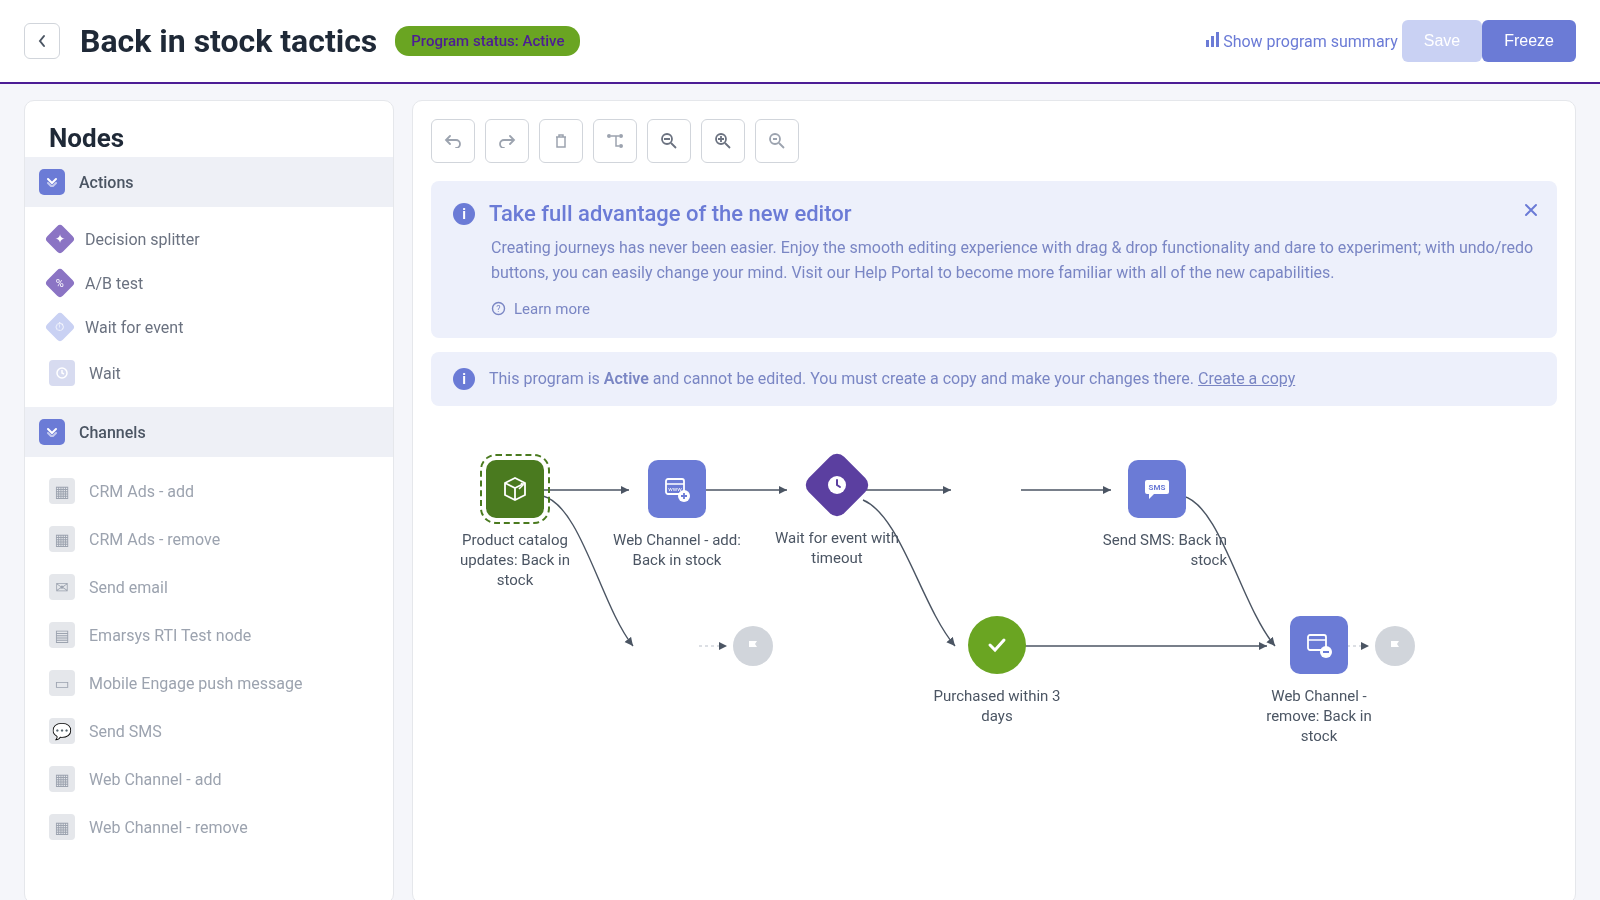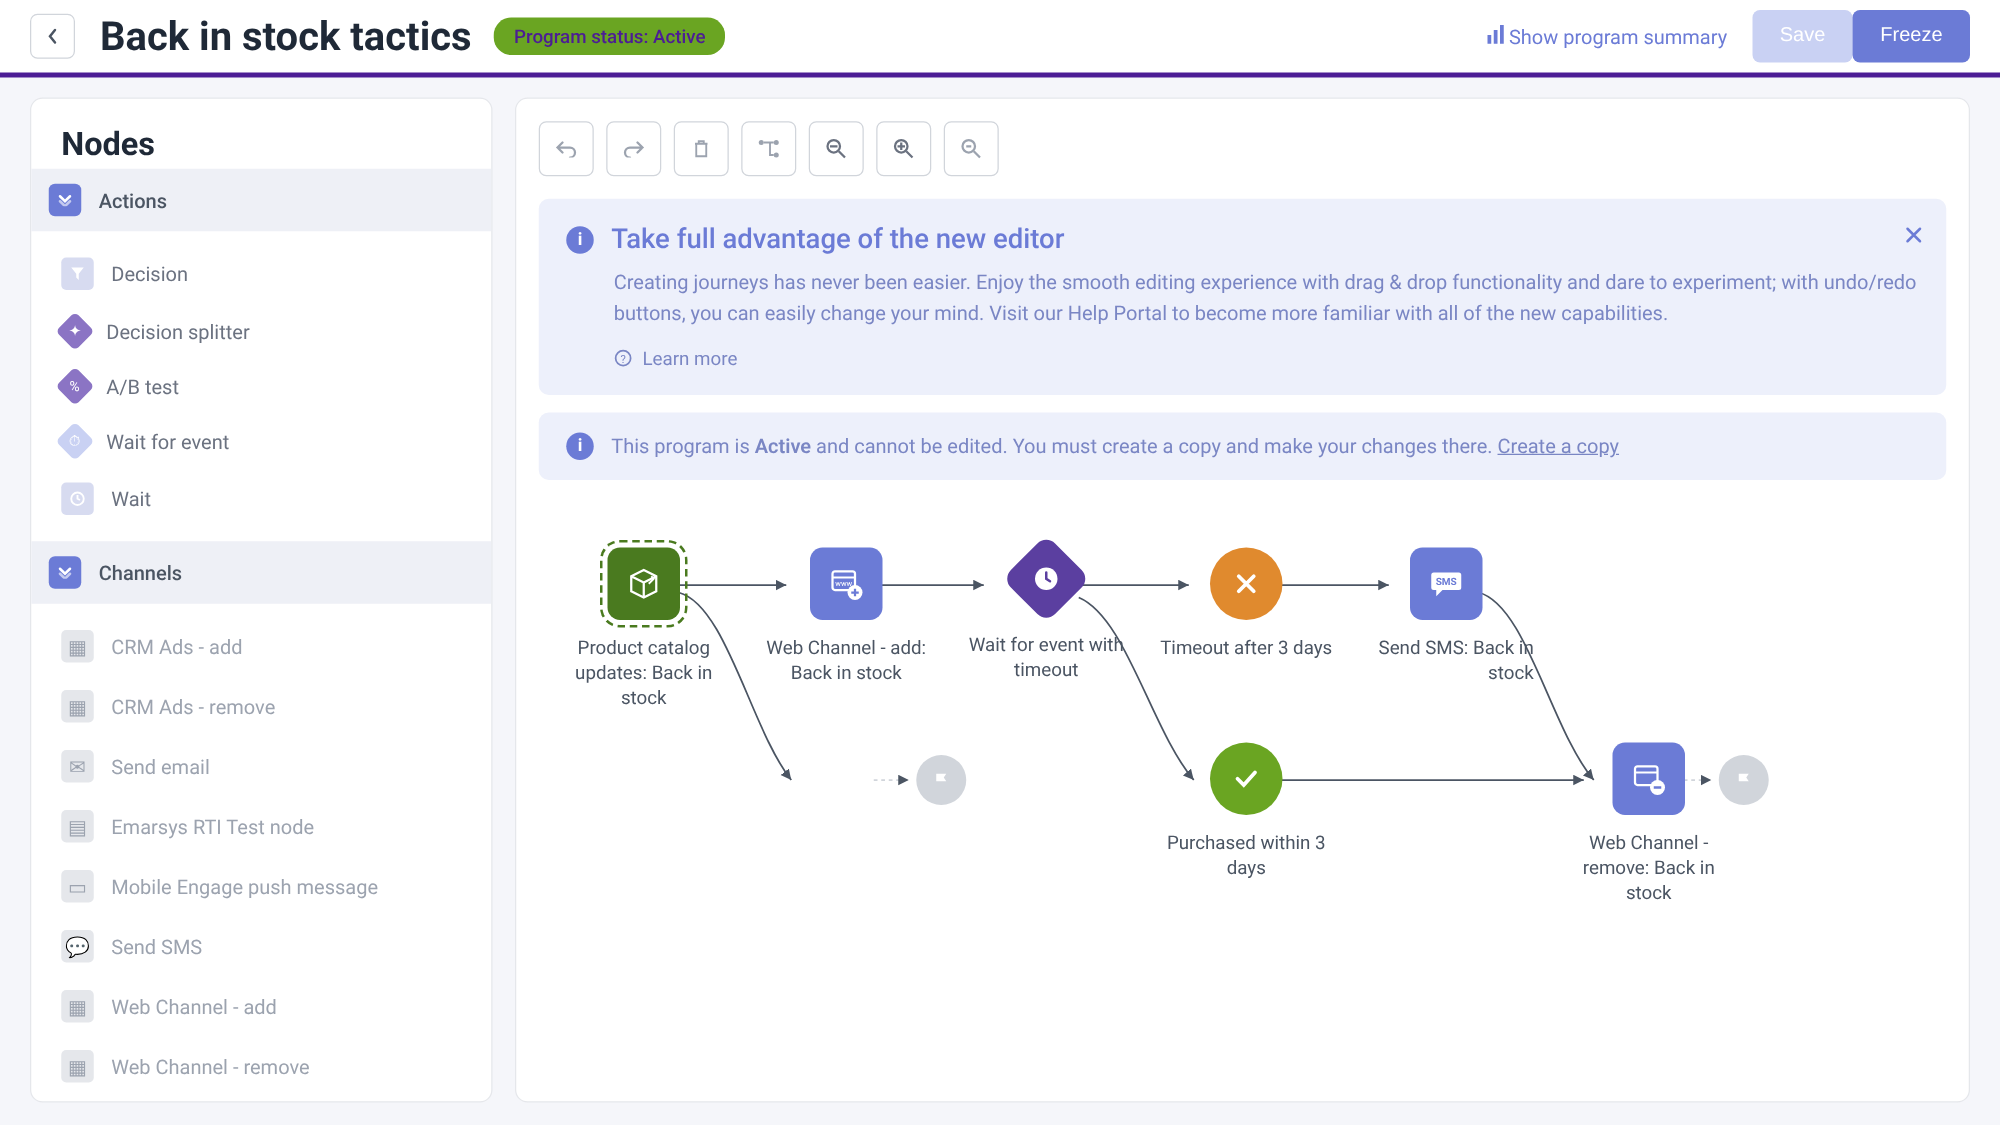--- a/index.html
+++ b/index.html
@@ -1,29 +1,29 @@
 <!DOCTYPE html>
 <html><head>
 <meta charset="utf-8">
 <style>
 * { box-sizing: border-box; margin: 0; padding: 0; }
 body { font-family: -apple-system, BlinkMacSystemFont, "Segoe UI", Roboto, sans-serif; background: #f5f6fa; color: #333; width: 1600px; height: 900px; overflow: hidden; }
 
 .header {
-  display: flex; align-items: center; padding: 8px 24px; background: #fff; border-bottom: 4px solid #4c1d95;
+  display: flex; align-items: center; padding: 20px 24px; background: #fff; border-bottom: 2px solid #4c1d95;
 }
 .back-btn {
   width: 36px; height: 36px; border: 1px solid #d1d5db; border-radius: 6px; background: #fff; display: flex; align-items: center; justify-content: center; cursor: pointer; margin-right: 20px;
 }
 .page-title { font-size: 32px; font-weight: 700; color: #1f2937; margin-right: 18px; }
 .status-badge {
   background: #6aa522; color: #4c1d95; font-size: 15px; font-weight: 500; padding: 6px 16px; border-radius: 14px;
 }
 .header-spacer { flex: 1; }
-.summary-link { color: #6b7bd6; font-size: 16px; cursor: pointer; display: flex; align-items: flex-start; gap: 0; margin-right: 20px; }
+.summary-link { color: #6b7bd6; font-size: 16px; cursor: pointer; display: flex; align-items: flex-start; gap: 0; margin-right: 4px; }
 .btn { border: none; border-radius: 6px; padding: 12px 22px; font-size: 16px; font-weight: 500; cursor: pointer; }
 .btn-save { background: #c9d1f3; color: #fff; }
 .btn-freeze { background: #6b7bd6; color: #fff; }
 
 .body { display: flex; height: calc(100% - 80px); }
 
 .sidebar {
   width: 370px; background: #fff; border-radius: 10px; margin: 16px 0 0 24px; border: 1px solid #e5e7eb; overflow: hidden;
 }
 .sidebar h2 { font-size: 26px; font-weight: 700; color: #1f2937; padding: 22px 24px 4px; }
@@ -114,28 +114,20 @@
       <span class="section-chevron">
         <svg width="12" height="10" viewBox="0 0 12 10">
             <path d="M2 2 L6 6 L10 2" stroke="#fff" stroke-width="2" fill="none" stroke-linecap="round"></path>
             <path d="M2 6 L6 10 L10 6" stroke="#fff" stroke-width="2" fill="none" stroke-linecap="round" opacity="0.6"></path>
           </svg>
       </span>
       <span>Actions</span>
     </div>
     <div class="node-list">
       <div class="node-item">
-        <span class="node-icon square">
-            <svg width="14" height="14" viewBox="0 0 14 14">
-              <path d="M2 2 H12 L8 7 V12 L6 10 V7 Z" fill="#fff"></path>
-            </svg>
-          </span>
-        <span>Decision</span>
-      </div>
-      <div class="node-item">
         <span class="node-icon diamond">
             <span class="inner">✦</span>
           </span>
         <span>Decision splitter</span>
       </div>
       <div class="node-item">
         <span class="node-icon diamond" style="background:#8b74c4;">
             <span class="inner" style="font-size:11px;">%</span>
           </span>
         <span>A/B test</span>
@@ -328,28 +320,20 @@
       <div class="flow-node" style="left:336px;top:14px;">
         <div class="flow-icon purple-d" style="margin-bottom:18px;">
             <svg width="26" height="26" viewBox="0 0 26 26">
               <circle cx="13" cy="13" r="9" fill="#fff"></circle>
               <path d="M13 8 V13 L16 15" stroke="#5b3fa0" stroke-width="2" fill="none" stroke-linecap="round"></path>
             </svg>
           </div>
         <div class="flow-label">Wait for event with timeout</div>
       </div>
 
-      <div class="flow-node" style="left:496px;top:14px;">
-        <div class="flow-icon orange-c">
-            <svg width="22" height="22" viewBox="0 0 22 22">
-              <path d="M5 5 L17 17 M17 5 L5 17" stroke="#fff" stroke-width="3" stroke-linecap="round"></path>
-            </svg>
-          </div>
-        <div class="flow-label">Timeout after 3 days</div>
-      </div>
 
       <div class="flow-node" style="left:656px;top:14px;text-align:right;">
         <div class="flow-icon blue">
             <svg width="30" height="30" viewBox="0 0 30 30">
               <path d="M5 6 H25 A2 2 0 0 1 27 8 V18 A2 2 0 0 1 25 20 H12 L7 25 V20 H5 A2 2 0 0 1 3 18 V8 A2 2 0 0 1 5 6 Z" fill="#fff"></path>
               <text x="15" y="16" font-size="8" fill="#6b7bd6" text-anchor="middle" font-weight="700">SMS</text>
             </svg>
           </div>
         <div class="flow-label">Send SMS: Back in stock</div>
       </div>

